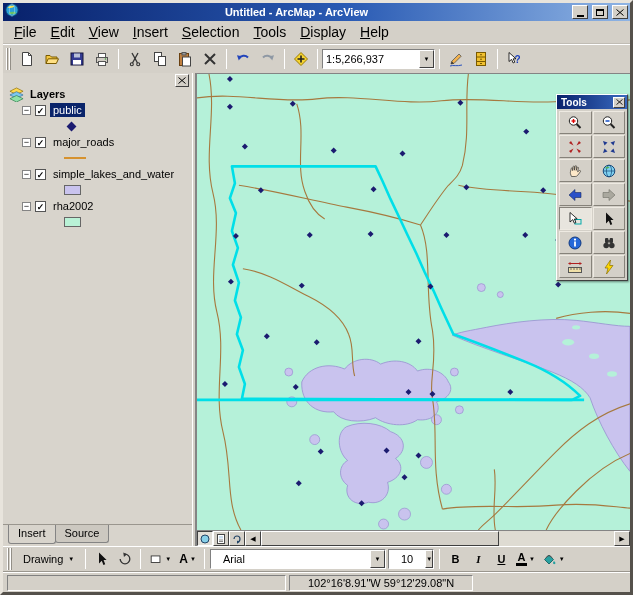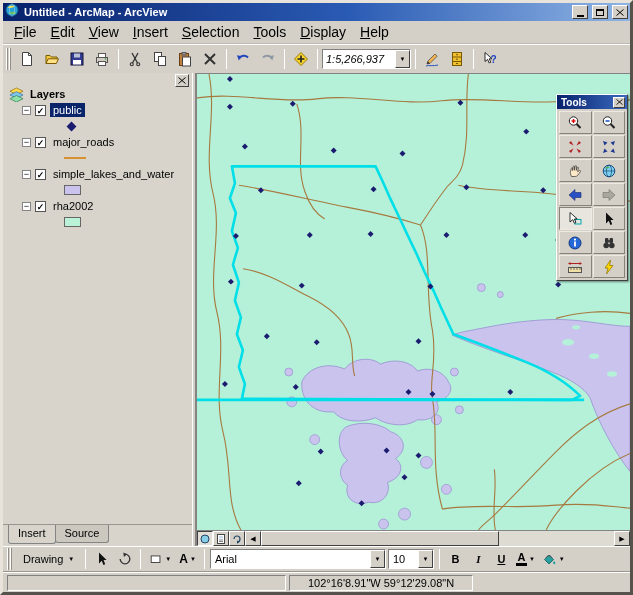--- a/index.html
+++ b/index.html
@@ -2,41 +2,41 @@
 <html><head>
 <meta charset="utf-8">
 <style>
   html,body{margin:0;padding:0;background:#d4d0c8;}
   *{box-sizing:border-box;font-family:"Liberation Sans",sans-serif;}
   .window{width:633px;height:595px;background:#d4d0c8;border:3px solid;
     border-color:#e8e4dc #55514b #55514b #e8e4dc;display:flex;flex-direction:column;}
   
   .titlebar{flex:0 0 18px;background:linear-gradient(90deg,#08216b 0%,#2a5bb4 55%,#8fb4e4 100%);
     display:flex;align-items:center;padding:0 2px;gap:3px;}
-  .title-text{color:#fff;font-weight:bold;font-size:11px;flex:1;white-space:nowrap;padding-left:2px;}
+  .title-text{color:#fff;font-weight:bold;font-size:11px;flex:1;white-space:nowrap;padding-left:2px;text-align:center;}
   .winbtn{width:16px;height:14px;background:#d4d0c8;border:1px solid;border-color:#fff #404040 #404040 #fff;
     display:flex;align-items:center;justify-content:center;padding:0;}
   .winbtn + .winbtn{margin-left:1px;}
   .g-min{width:7px;height:2px;background:#000;margin-top:7px;}
   .g-max{width:8px;height:7px;border:1px solid #000;border-top:2px solid #000;}
   
   .menubar{flex:0 0 21px;display:flex;align-items:center;padding-left:4px;border-bottom:1px solid #c0bcb4;}
   .menu-item{display:inline-block;font-size:14px;padding:3px 7px;color:#000;}
   .menu-item::first-letter{text-decoration:underline;}
   
   .toolbar{flex:0 0 29px;display:flex;align-items:center;padding:1px 2px;gap:1px;border-top:1px solid #fff;}
   .grip{width:5px;height:22px;margin:0 3px 0 1px;
     background:linear-gradient(90deg,#fff 0 1px,#938f87 1px 2px,transparent 2px 3px,#fff 3px 4px,#938f87 4px 5px);}
   .tb{width:24px;height:24px;display:flex;align-items:center;justify-content:center;background:transparent;border:none;padding:0;}
   .sep{width:1px;height:20px;background:#938f87;border-right:1px solid #fff;margin:0 3px;}
   .combo{display:flex;height:20px;border:1px solid;border-color:#808080 #fff #fff #808080;background:#fff;align-items:stretch;}
-  .combo input{border:none;outline:none;font-size:11px;padding:0 3px;width:72px;font-style:italic;}
+  .combo input{border:none;outline:none;font-size:11px;padding:0 3px;width:96px;}
   .combo-btn{width:15px;background:#d4d0c8;border:1px solid;border-color:#fff #404040 #404040 #fff;
     display:flex;align-items:center;justify-content:center;padding:0;font-size:6px;color:#000;}
-  .combo-display{display:flex;align-items:center;font-size:11px;padding:0 4px;background:#fff;}
+  .combo-display{display:flex;align-items:center;font-size:11px;padding:0 12px;background:#fff;}
   
   .main{flex:1;display:flex;min-height:0;}
   .toc{width:189px;display:flex;flex-direction:column;position:relative;background:#d8d4cc;}
   .toc-close{position:absolute;top:1px;right:3px;width:14px;height:13px;background:#d4d0c8;
     border:1px solid;border-color:#fff #404040 #404040 #fff;display:flex;align-items:center;justify-content:center;padding:0;}
   .toc-tree{flex:1;padding:13px 2px 0 6px;font-size:11px;overflow:hidden;border-bottom:1px solid #9a968e;}
   .trow{display:flex;align-items:center;height:16px;gap:4px;}
   .indent1{margin-left:13px;}
   .sym{margin-left:55px;}
   .exp{width:9px;height:9px;background:#fff;border:1px solid #848484;display:flex;align-items:center;

